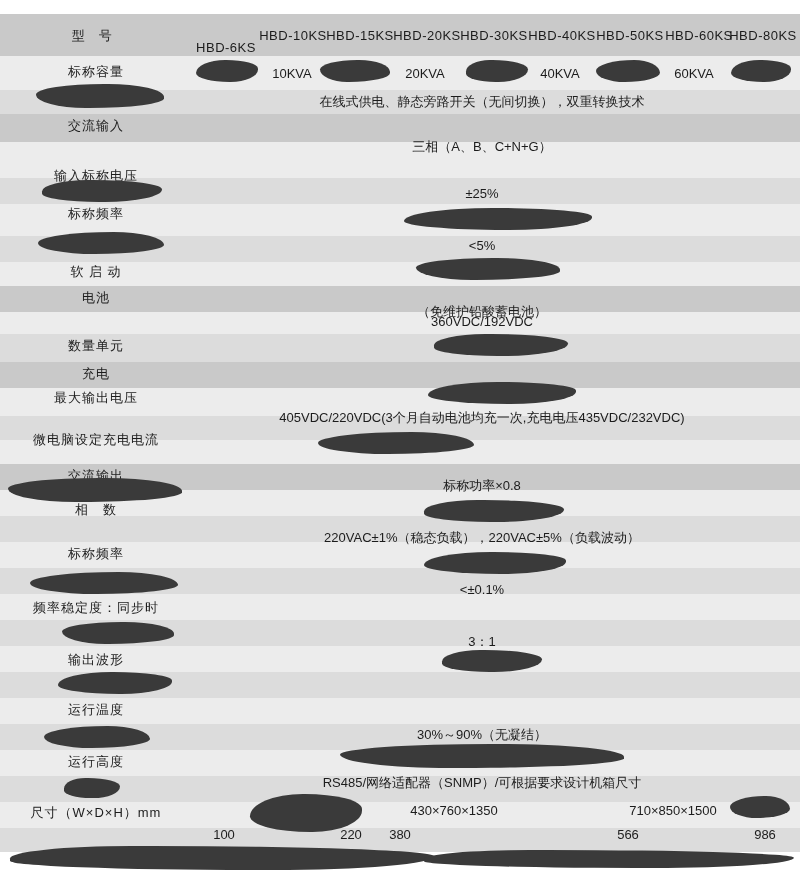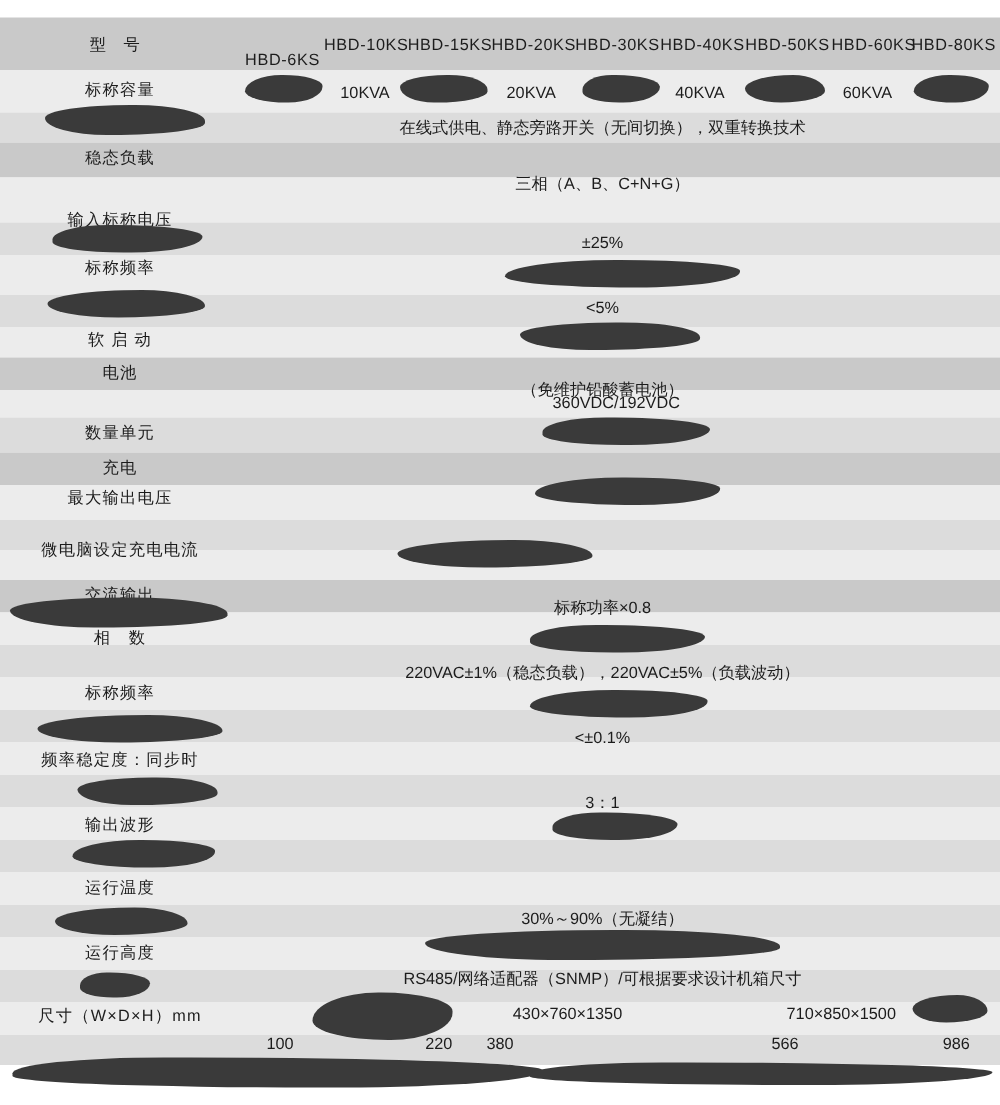--- a/index.html
+++ b/index.html
@@ -113,21 +113,21 @@
   <div class="cell c hdr" style="left:293px;top:28px;">HBD-10KS</div>
   <div class="cell c hdr" style="left:360px;top:28px;">HBD-15KS</div>
   <div class="cell c hdr" style="left:427px;top:28px;">HBD-20KS</div>
   <div class="cell c hdr" style="left:494px;top:28px;">HBD-30KS</div>
   <div class="cell c hdr" style="left:562px;top:28px;">HBD-40KS</div>
   <div class="cell c hdr" style="left:630px;top:28px;">HBD-50KS</div>
   <div class="cell c hdr" style="left:699px;top:28px;">HBD-60KS</div>
   <div class="cell c hdr" style="left:763px;top:28px;">HBD-80KS</div>
 
   <div class="cell c rowlabel" style="left:96px;top:64px;">标称容量</div>
-  <div class="cell c rowlabel" style="left:96px;top:118px;">稳态负载</div>
+  <div class="cell c rowlabel" style="left:96px;top:118px;">交流输入</div>
   <div class="cell c rowlabel" style="left:96px;top:168px;">输入标称电压</div>
   <div class="cell c rowlabel" style="left:96px;top:206px;">标称频率</div>
   <div class="cell c rowlabel" style="left:96px;top:264px;">软 启 动</div>
   <div class="cell c rowlabel" style="left:96px;top:290px;">电池</div>
   <div class="cell c rowlabel" style="left:96px;top:338px;">数量单元</div>
   <div class="cell c rowlabel" style="left:96px;top:366px;">充电</div>
   <div class="cell c rowlabel" style="left:96px;top:390px;">最大输出电压</div>
   <div class="cell c rowlabel" style="left:96px;top:432px;">微电脑设定充电电流</div>
   <div class="cell c rowlabel" style="left:96px;top:468px;">交流输出</div>
   <div class="cell c rowlabel" style="left:96px;top:502px;">相　数</div>
@@ -141,21 +141,22 @@
   <div class="cell c val" style="left:292px;top:66px;">10KVA</div>
   <div class="cell c val" style="left:425px;top:66px;">20KVA</div>
   <div class="cell c val" style="left:560px;top:66px;">40KVA</div>
   <div class="cell c val" style="left:694px;top:66px;">60KVA</div>
 
   <div class="cell c val" style="left:482px;top:94px;">在线式供电、静态旁路开关（无间切换），双重转换技术</div>
   <div class="cell c val" style="left:482px;top:139px;">三相（A、B、C+N+G）</div>
   <div class="cell c val" style="left:482px;top:186px;">±25%</div>
   <div class="cell c val" style="left:482px;top:238px;">&lt;5%</div>
   <div class="cell c val" style="left:482px;top:304px;">（免维护铅酸蓄电池）</div>
-  <div class="cell c val" style="left:482px;top:314px;margin-left:11px;">360VDC/192VDC</div>
+  <div class="cell c val" style="left:482px;top:314px;">360VDC/192VDC</div>
+  <div class="cell c val" style="left:482px;top:410px;">405VDC/220VDC(3个月自动电池均充一次,充电电压435VDC/232VDC)</div>
   <div class="cell c val" style="left:482px;top:478px;">标称功率×0.8</div>
   <div class="cell c val" style="left:482px;top:530px;">220VAC±1%（稳态负载），220VAC±5%（负载波动）</div>
   <div class="cell c val" style="left:482px;top:582px;">&lt;±0.1%</div>
   <div class="cell c val" style="left:482px;top:634px;">3：1</div>
   <div class="cell c val" style="left:482px;top:727px;">30%～90%（无凝结）</div>
   <div class="cell c val" style="left:482px;top:775px;">RS485/网络适配器（SNMP）/可根据要求设计机箱尺寸</div>
 
   <div class="cell c val" style="left:454px;top:803px;">430×760×1350</div>
   <div class="cell c val" style="left:673px;top:803px;">710×850×1500</div>
 

